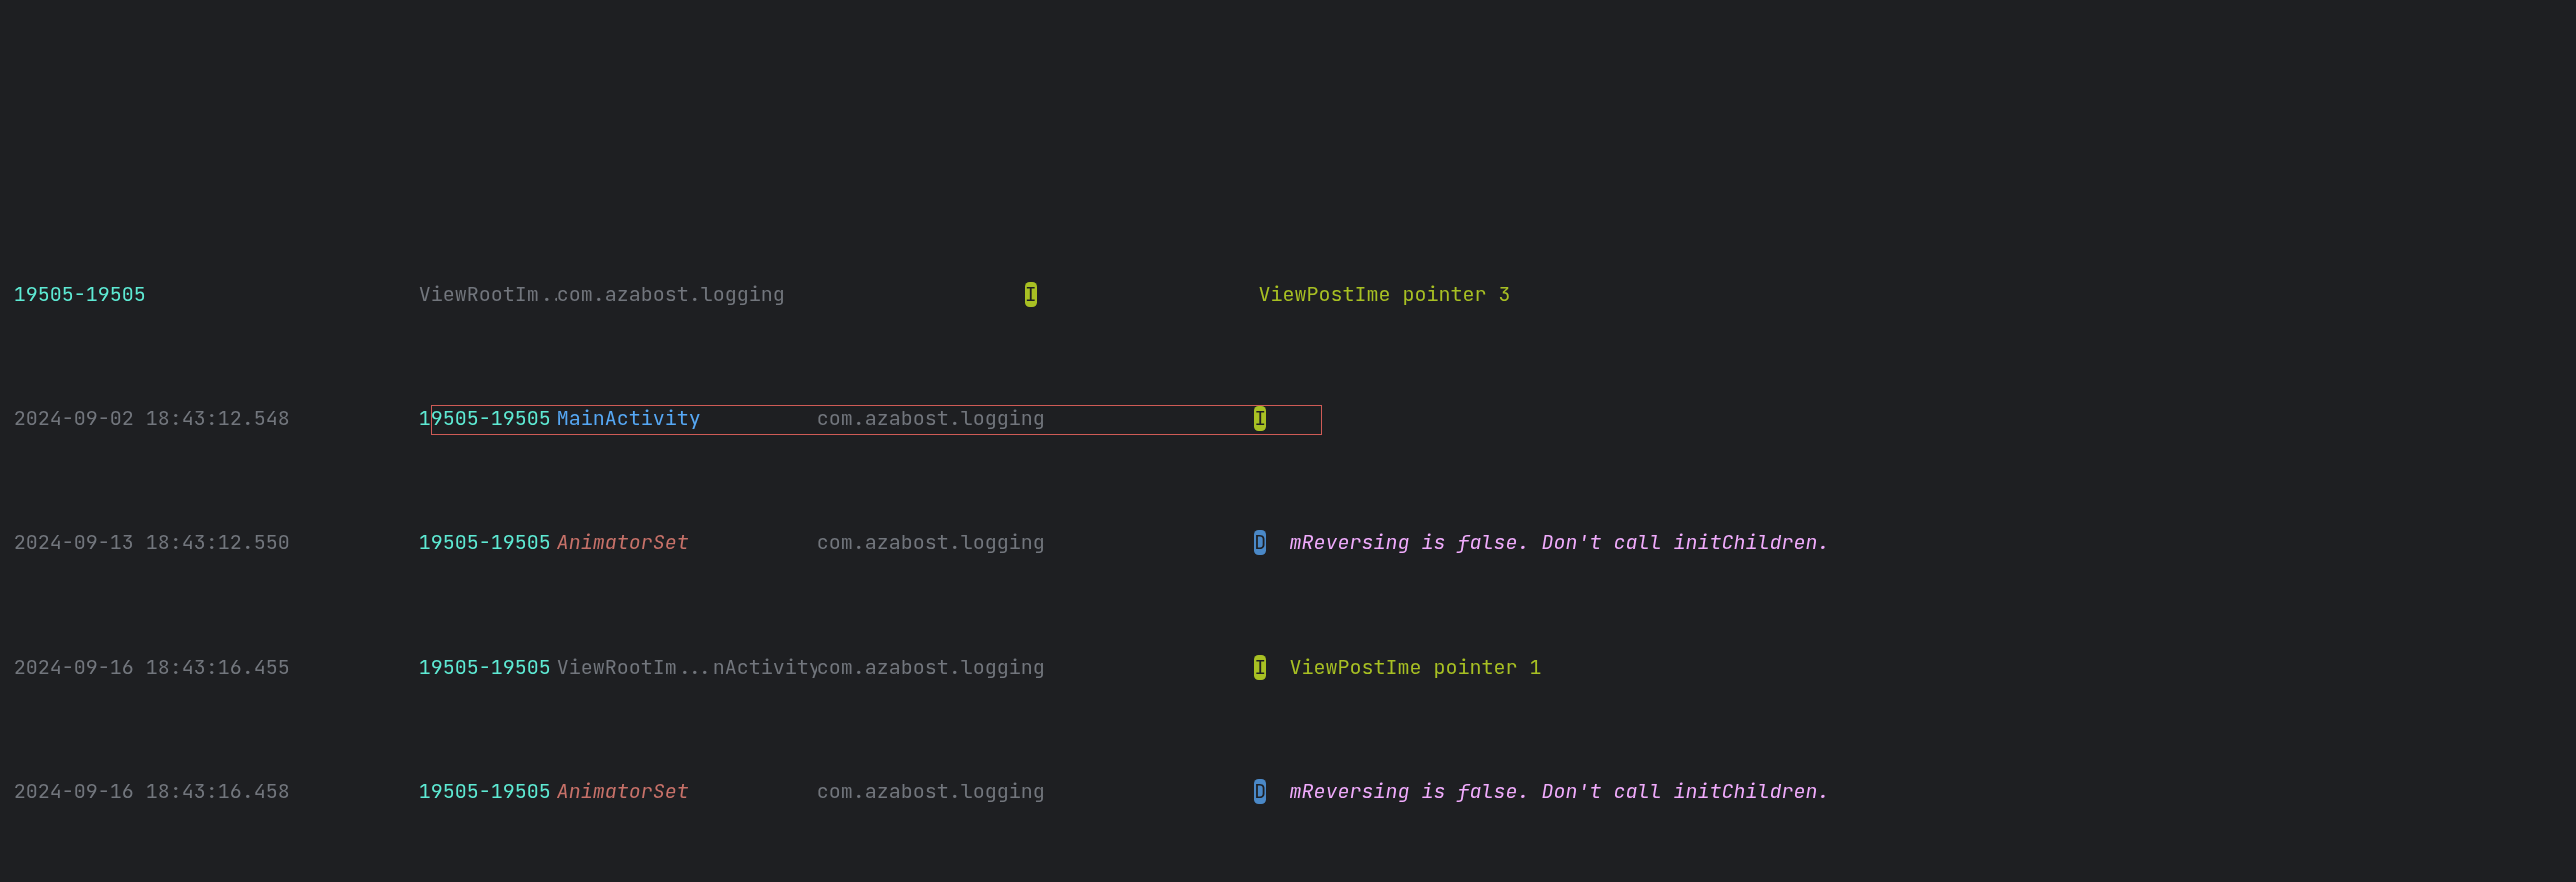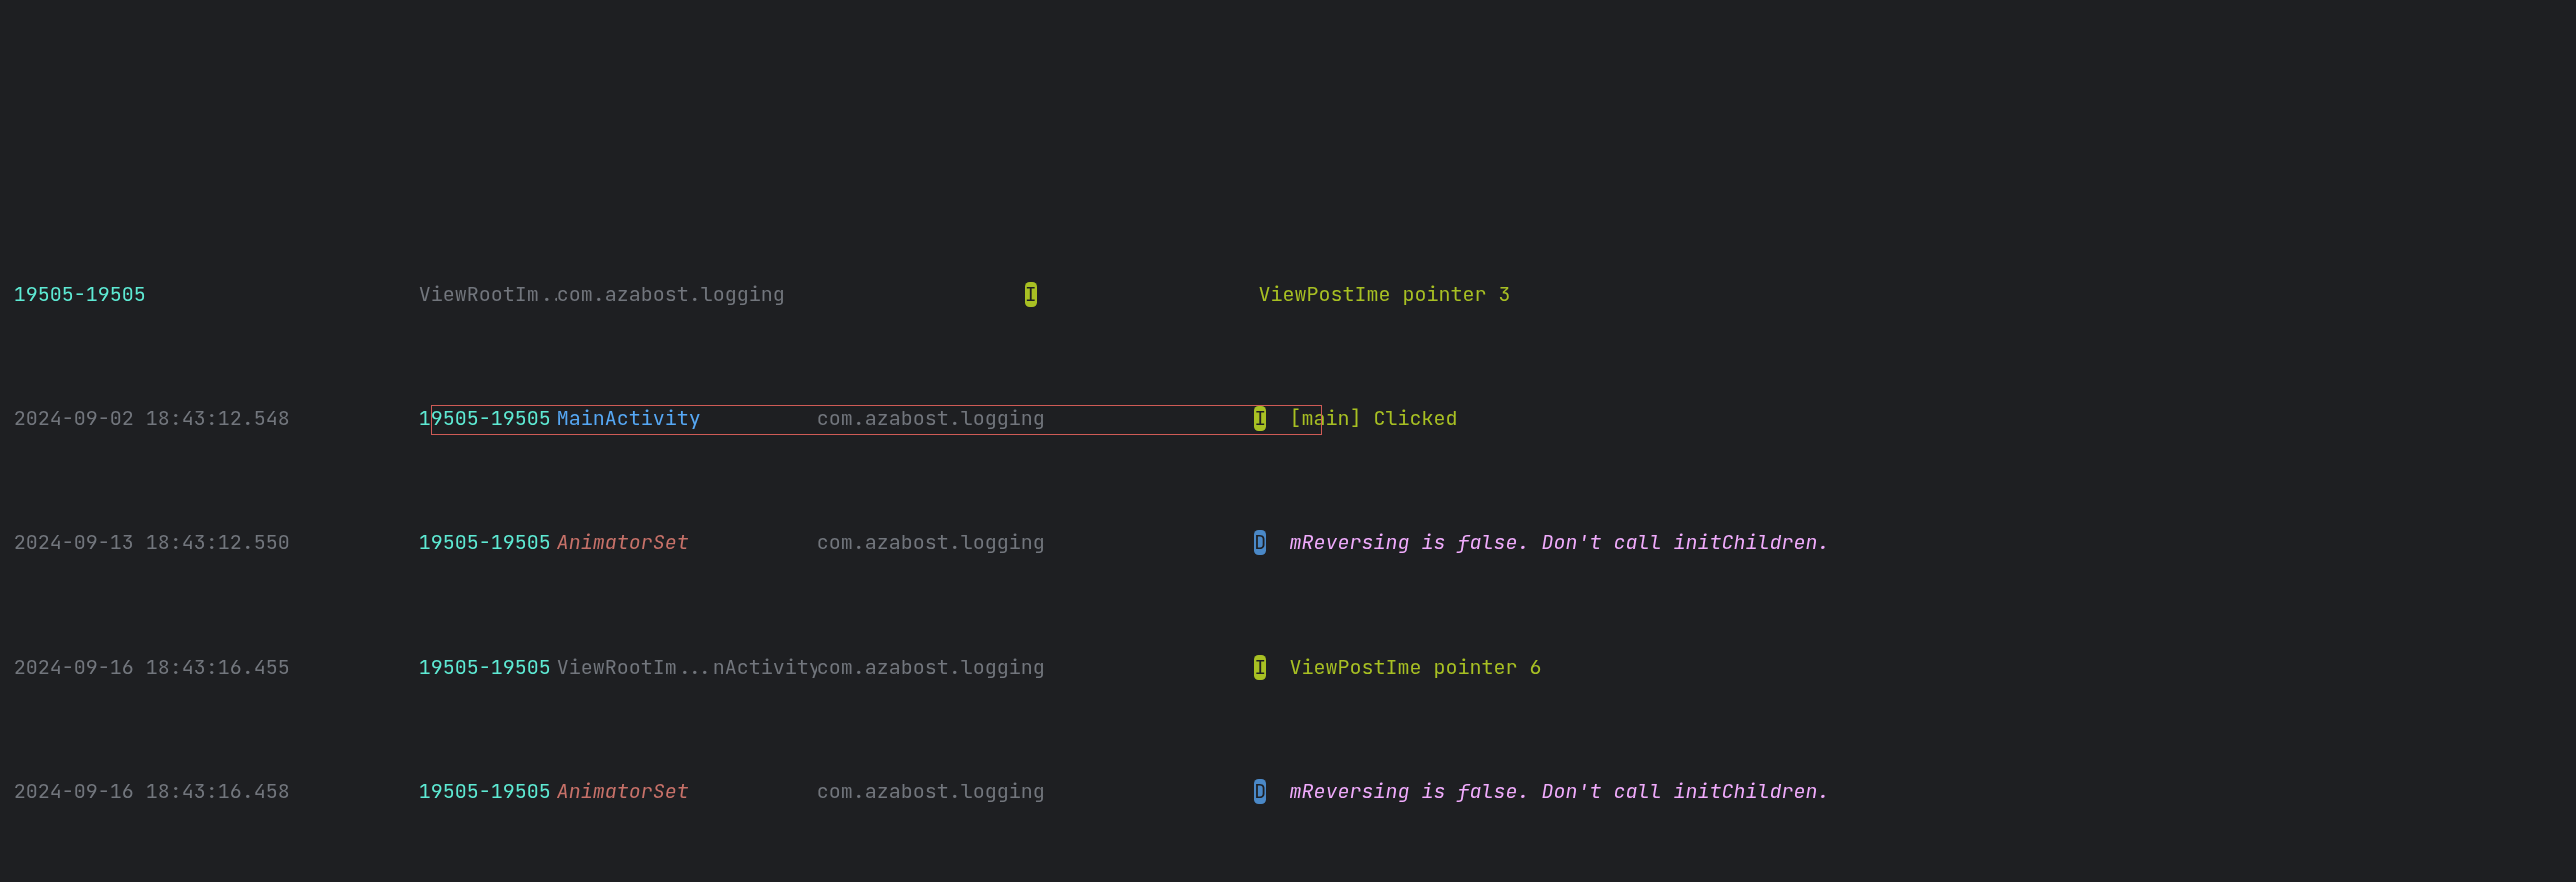--- a/index.html
+++ b/index.html
@@ -61,39 +61,38 @@
     <span class="lvlbox"><span class="lvl I">I</span></span>
     <span class="msg I">ViewPostIme pointer 3</span>
   </div>
 
   <div class="row hlbox">
     <span class="ts">2024-09-02 18:43:12.548</span>
     <span class="pid">19505-19505</span>
     <span class="tag hl">MainActivity</span>
     <span class="pkg">com.azabost.logging</span>
     <span class="lvlbox"><span class="lvl I">I</span></span>
-    <span class="msg I">[main] Clicked</span>
   </div>
 
   <div class="row">
     <span class="ts">2024-09-13 18:43:12.550</span>
     <span class="pid">19505-19505</span>
     <span class="tag warn">AnimatorSet</span>
     <span class="pkg">com.azabost.logging</span>
     <span class="lvlbox"><span class="lvl D">D</span></span>
     <span class="msg D">mReversing is false. Don't call initChildren.</span>
   </div>
 
   <div class="row">
     <span class="ts">2024-09-16 18:43:16.455</span>
     <span class="pid">19505-19505</span>
     <span class="tag">ViewRootIm...nActivity]</span>
     <span class="pkg">com.azabost.logging</span>
     <span class="lvlbox"><span class="lvl I">I</span></span>
-    <span class="msg I">ViewPostIme pointer 6</span>
+    <span class="msg I">ViewPostIme pointer 1</span>
   </div>
 
   <div class="row">
     <span class="ts">2024-09-16 18:43:16.458</span>
     <span class="pid">19505-19505</span>
     <span class="tag warn">AnimatorSet</span>
     <span class="pkg">com.azabost.logging</span>
     <span class="lvlbox"><span class="lvl D">D</span></span>
     <span class="msg D">mReversing is false. Don't call initChildren.</span>
   </div>

